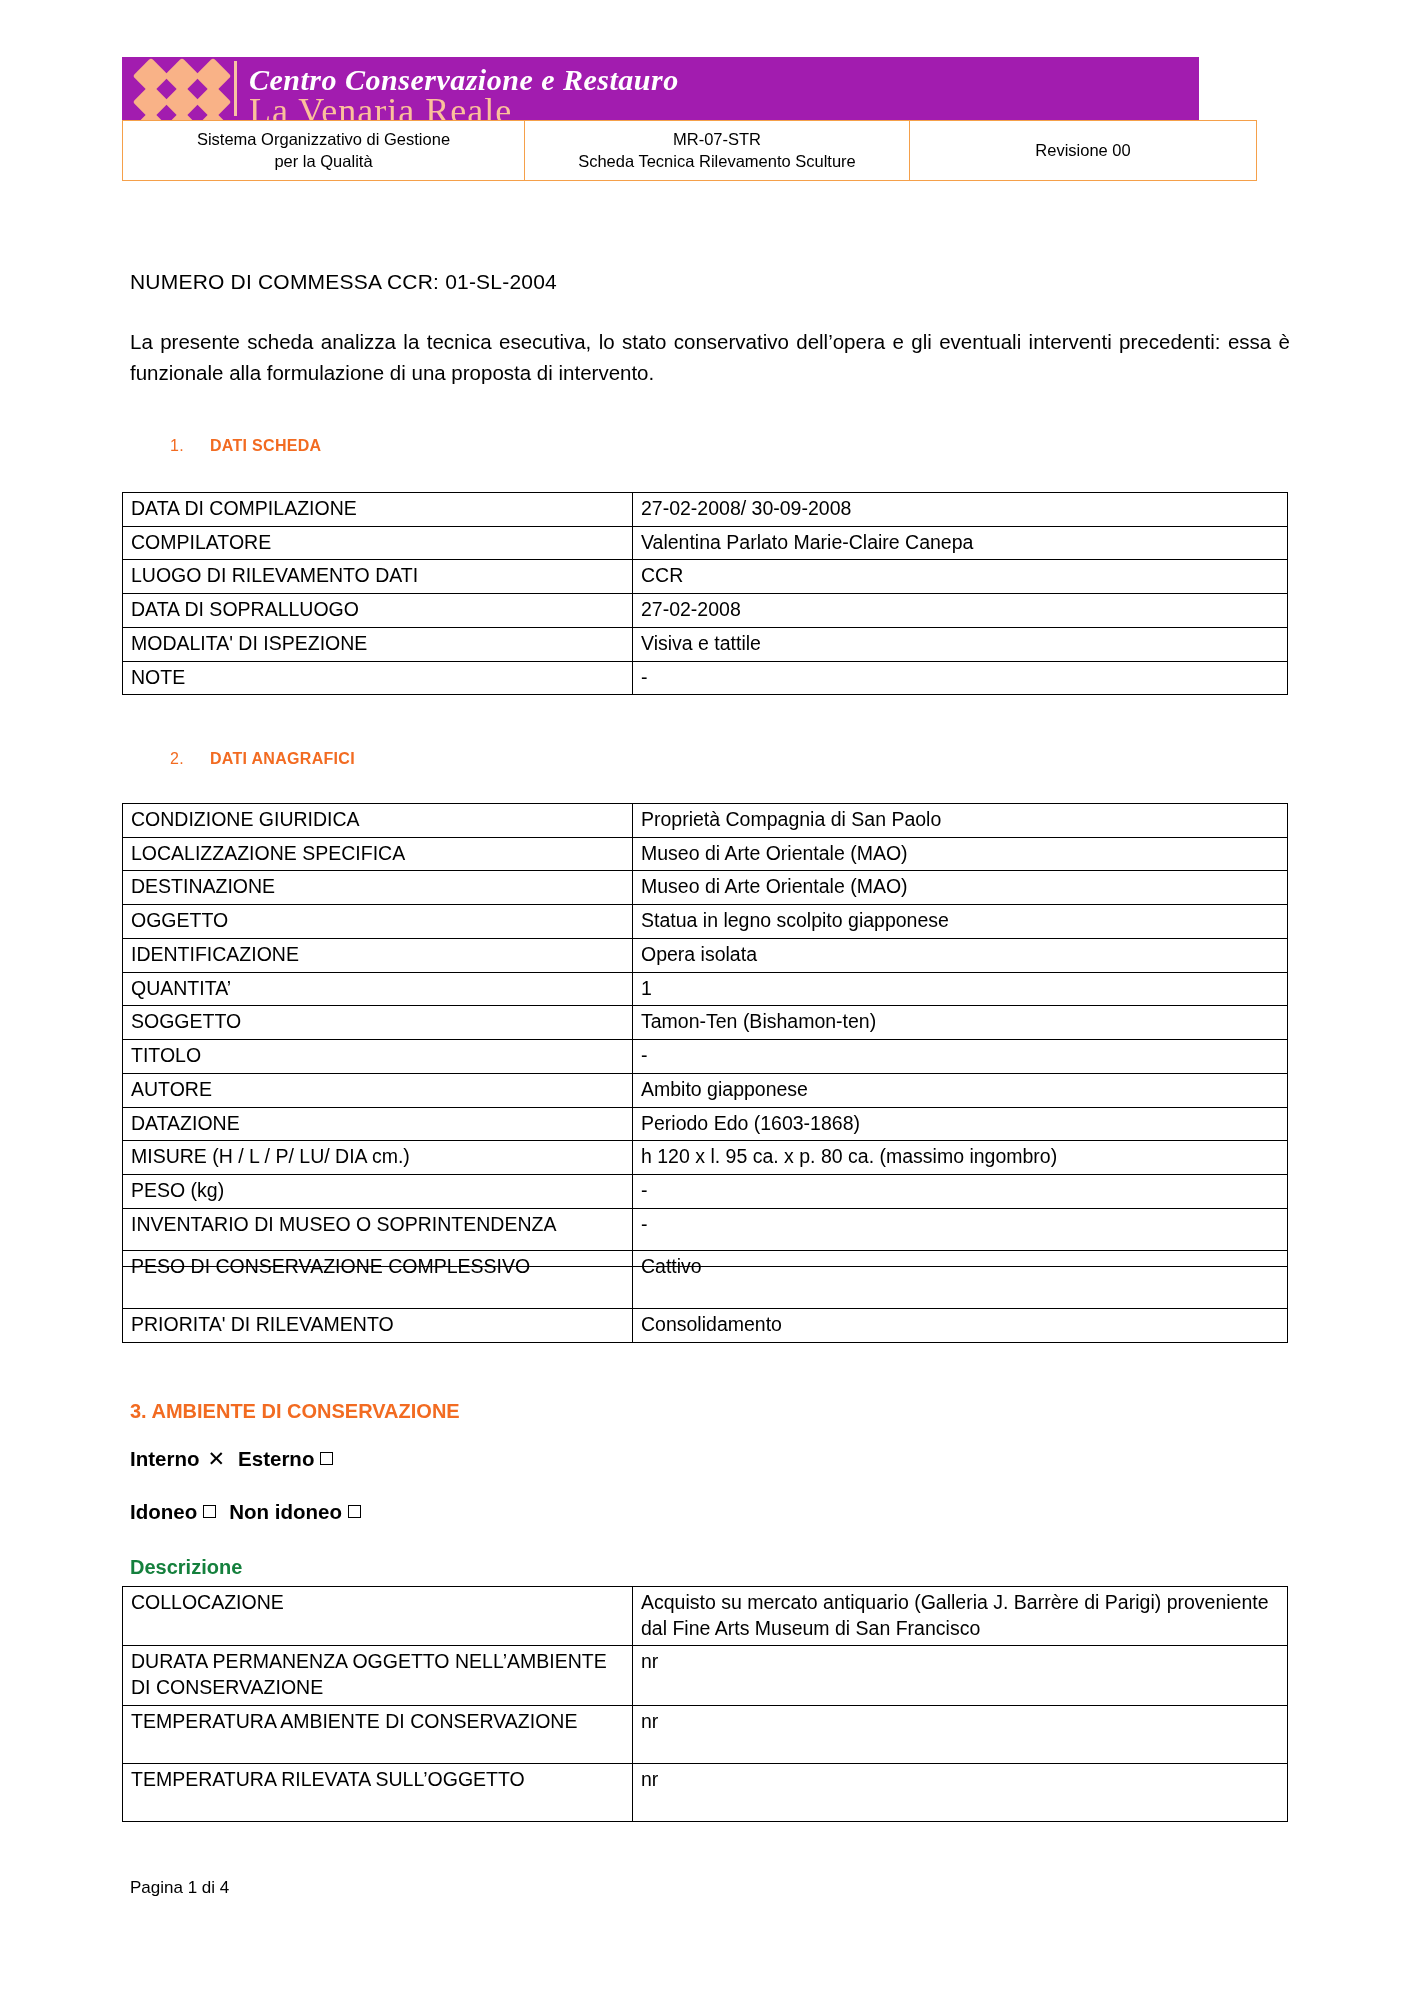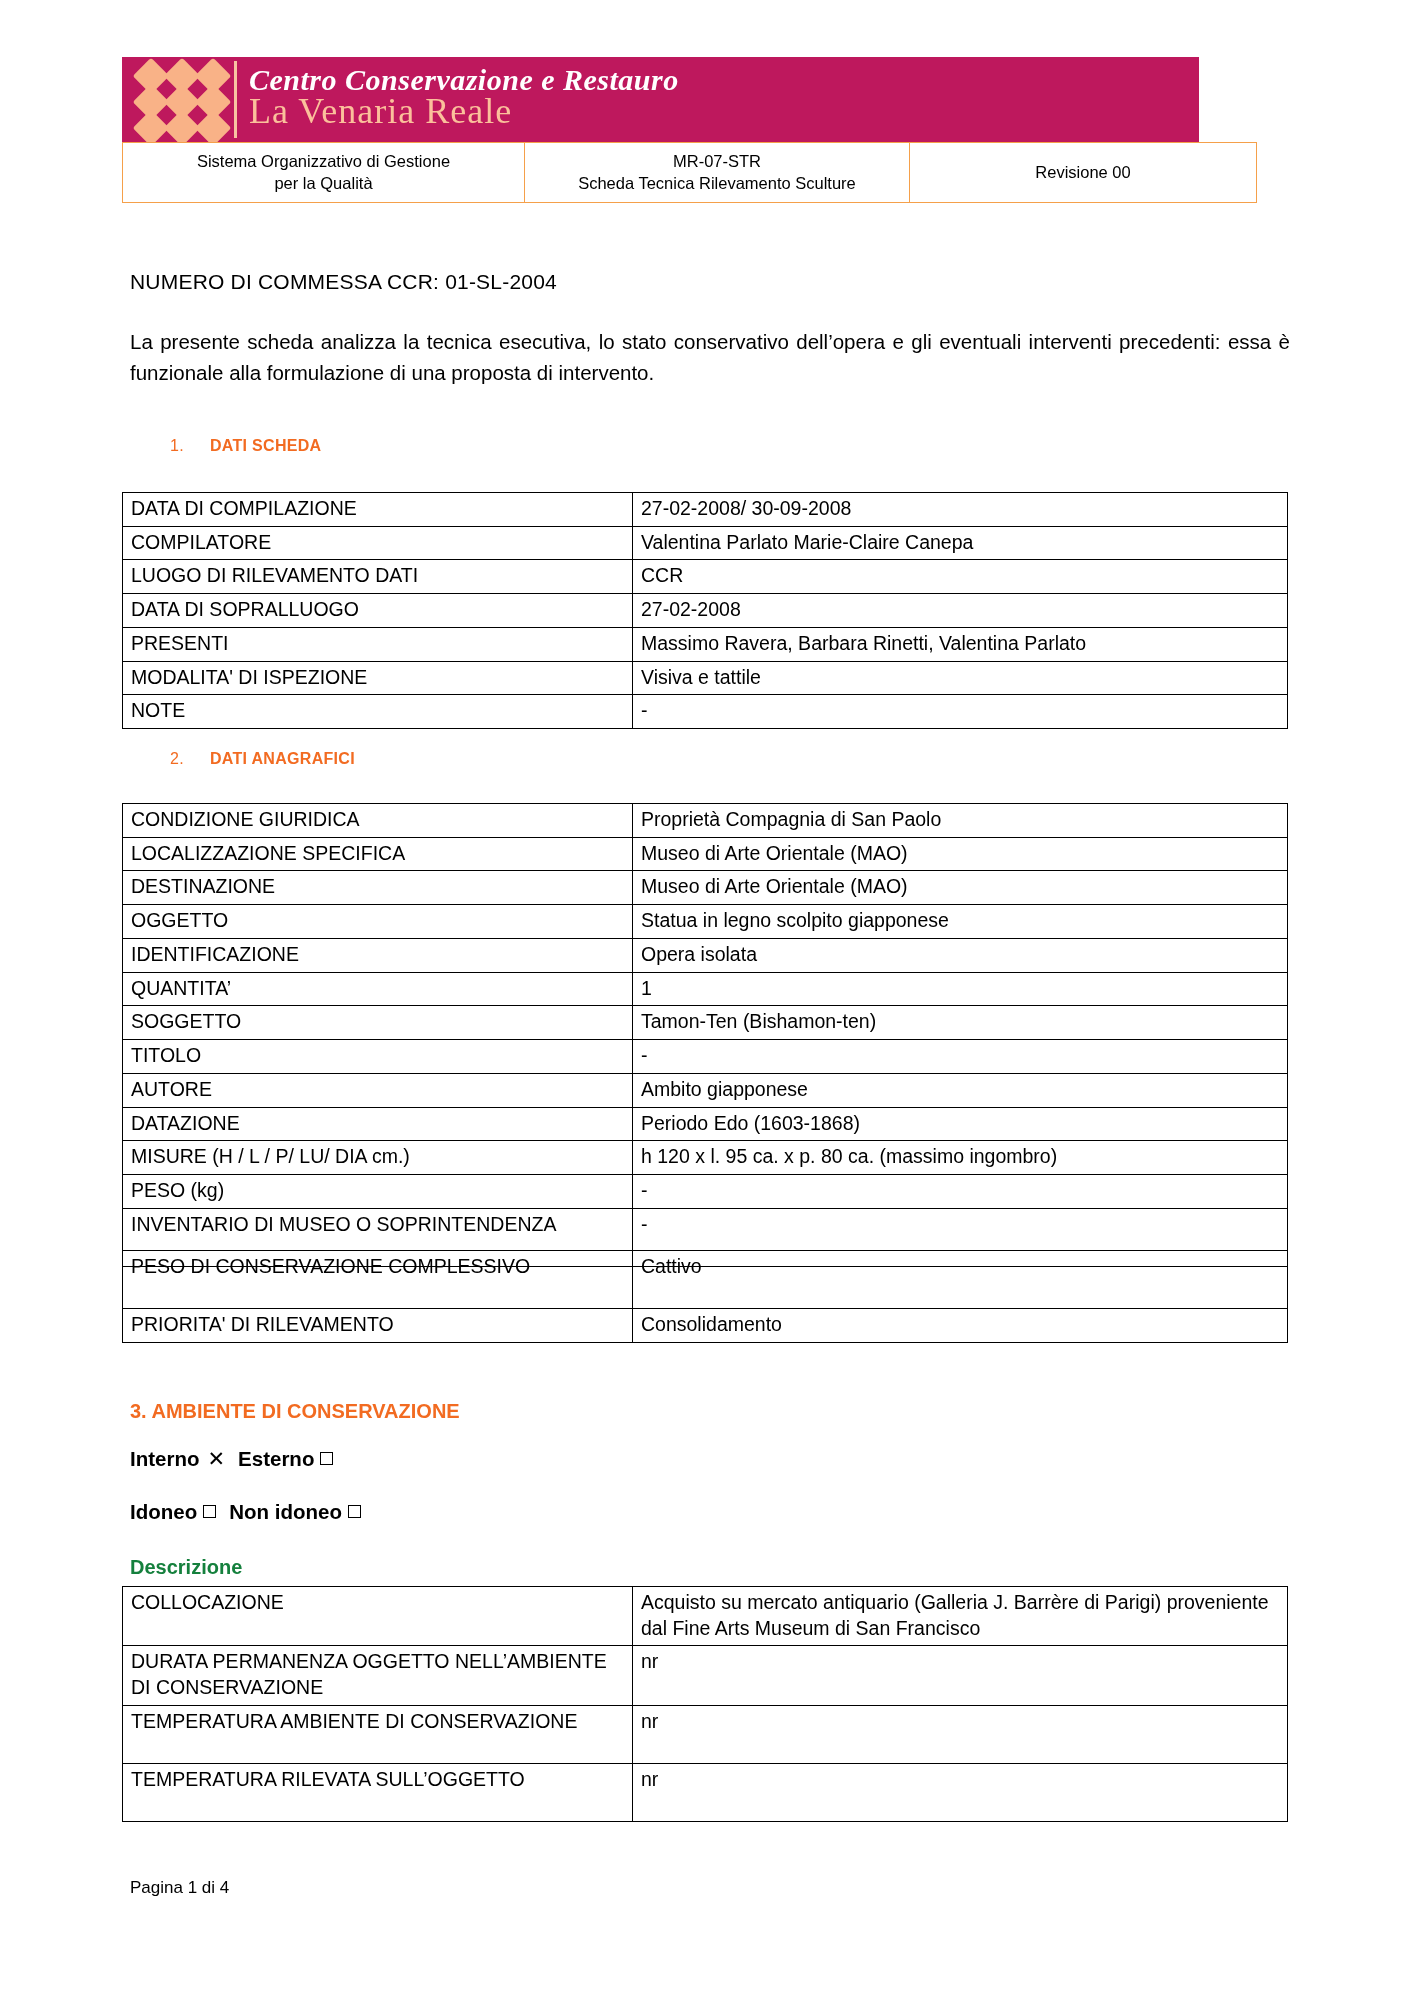--- a/index.html
+++ b/index.html
@@ -24,22 +24,22 @@
 
   
   .header-block {
     position: absolute;
     left: 122px;
     top: 57px;
     width: 1077px;
   }
   .banner {
     position: relative;
-    height: 85px;
-    background: #be185d;
+    height: 63px;
+    background: #a21caf;
     overflow: hidden;
     display: flex;
     align-items: stretch;
   }
   .banner-logo {
     width: 110px;
     flex: 0 0 110px;
     display: grid;
     grid-template-columns: repeat(3, 1fr);
     grid-template-rows: repeat(3, 1fr);
@@ -270,24 +270,20 @@
         </tr>
     <tr>
           <td class="k">LUOGO DI RILEVAMENTO DATI</td>
           <td class="v">CCR</td>
         </tr>
     <tr>
           <td class="k">DATA DI SOPRALLUOGO</td>
           <td class="v">27-02-2008</td>
         </tr>
     <tr>
-          <td class="k">PRESENTI</td>
-          <td class="v">Massimo Ravera, Barbara Rinetti, Valentina Parlato</td>
-        </tr>
-    <tr>
           <td class="k">MODALITA' DI ISPEZIONE</td>
           <td class="v">Visiva e tattile</td>
         </tr>
     <tr>
           <td class="k">NOTE</td>
           <td class="v">-</td>
         </tr>
   </tbody>
     </table>
 

